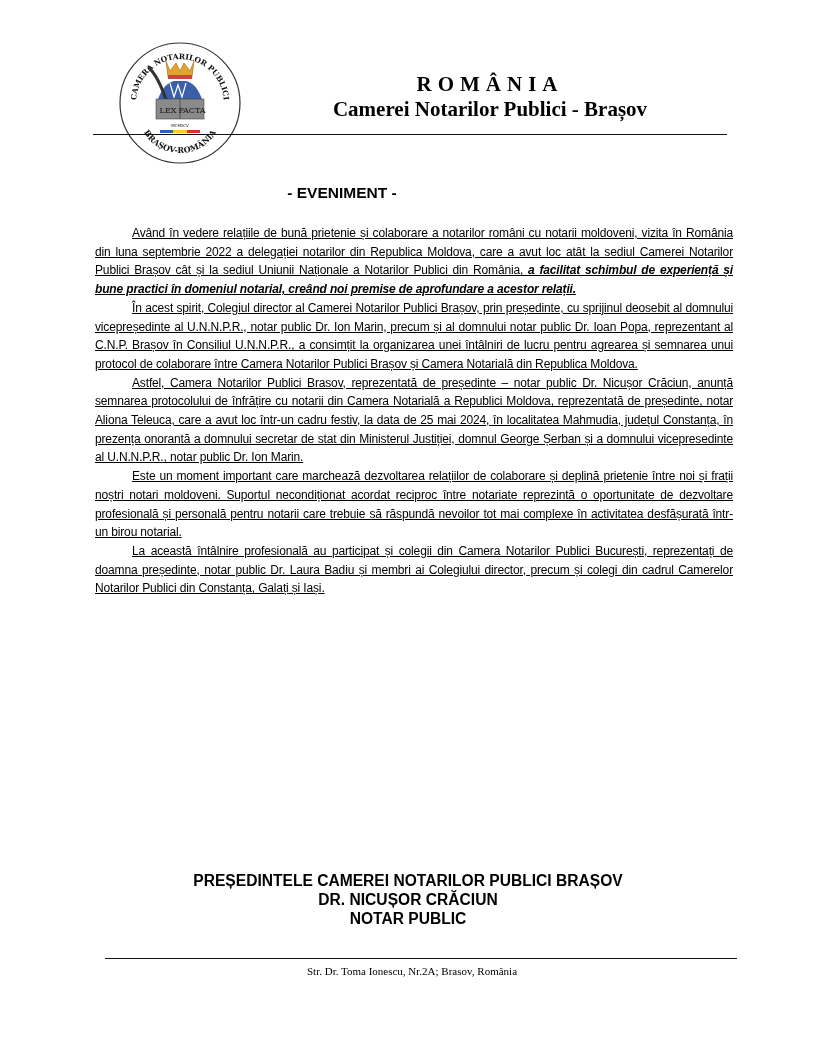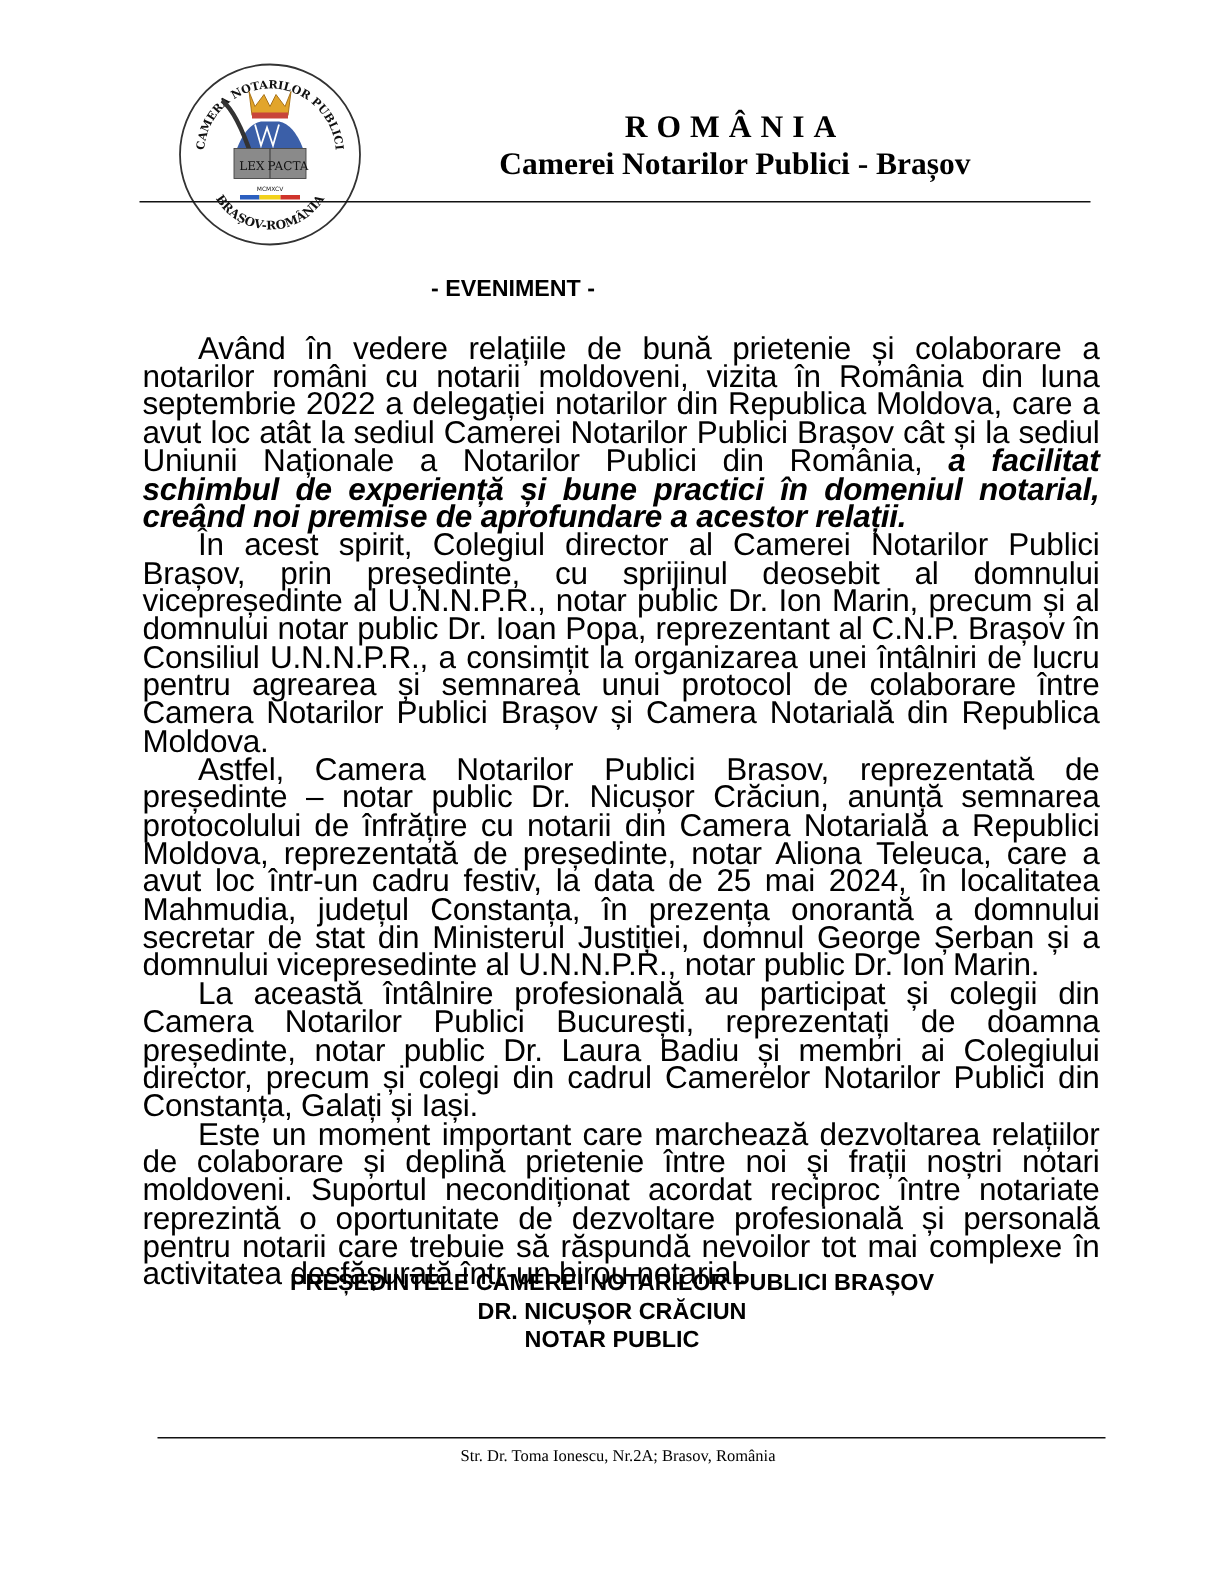--- a/index.html
+++ b/index.html
@@ -3,24 +3,24 @@
 <meta charset="utf-8">
 <style>
   html, body { margin: 0; padding: 0; background: #ffffff; }
   body { width: 816px; height: 1056px; position: relative; overflow: hidden; color: #000; }
   .logo { position: absolute; left: 118px; top: 41px; width: 124px; height: 124px; }
   .header-title { position: absolute; left: 290px; top: 56px; width: 400px; text-align: center; font-family: "Liberation Serif", serif; font-weight: bold; margin-top: 16px; }
   .header-title .country { font-size: 21px; letter-spacing: 6px; line-height: 24px; }
   .header-title .org { font-size: 21px; line-height: 26px; }
   .rule-top { position: absolute; left: 93px; top: 134px; width: 634px; height: 0; border-top: 1.5px solid #111; }
   .event { position: absolute; left: 0; width: 684px; top: 184px; text-align: center; font-family: "Liberation Sans", sans-serif; font-weight: bold; font-size: 15.5px; }
-  .body-text { position: absolute; left: 95px; top: 224px; width: 638px; font-family: "Liberation Sans", sans-serif; font-size: 21px; line-height: 18.7px; text-align: justify; letter-spacing: -0.15px; }
+  .body-text { position: absolute; left: 95px; top: 224px; width: 638px; font-family: "Liberation Sans", sans-serif; font-size: 12px; line-height: 18.7px; text-align: justify; letter-spacing: -0.15px; text-decoration: underline; }
   .body-text p { margin: 0; text-indent: 37px; }
   .body-text .em { font-weight: bold; font-style: italic; }
-  .signature { position: absolute; left: 0; width: 816px; top: 846px; text-align: center; font-family: "Liberation Sans", sans-serif; font-weight: bold; font-size: 15.6px; line-height: 19px; }
+  .signature { position: absolute; left: 0; width: 816px; top: 871px; text-align: center; font-family: "Liberation Sans", sans-serif; font-weight: bold; font-size: 15.6px; line-height: 19px; }
   .rule-bottom { position: absolute; left: 105px; top: 958px; width: 632px; height: 0; border-top: 1px solid #111; }
   .footer { position: absolute; left: 4px; width: 816px; top: 964px; text-align: center; font-family: "Liberation Serif", serif; font-size: 11px; line-height: 14px; }
   .footer a { color: #0000cc; text-decoration: underline; }
 </style>
 </head>
 <body>
 
 <div class="logo">
   <svg width="124" height="124" viewBox="0 0 124 124">
     <defs>
@@ -61,22 +61,22 @@
 </div>
 
 <div class="rule-top"></div>
 
 <div class="event">-  EVENIMENT -</div>
 
 <div class="body-text">
   <p><span>Având în vedere relațiile de bună prietenie și colaborare a notarilor români cu notarii moldoveni, vizita în România din luna septembrie 2022 a delegației notarilor din Republica Moldova, care a avut loc atât la sediul Camerei Notarilor Publici Brașov cât și la sediul Uniunii Naționale a Notarilor Publici din România, </span><span class="em">a facilitat schimbul de experiență și bune practici în domeniul notarial, creând noi premise de aprofundare a acestor relații.</span></p>
   <p>În acest spirit, Colegiul director al Camerei Notarilor Publici Brașov, prin președinte, cu sprijinul deosebit al domnului vicepreședinte al U.N.N.P.R., notar public Dr. Ion Marin, precum și al domnului notar public Dr. Ioan Popa, reprezentant al C.N.P. Brașov în Consiliul U.N.N.P.R., a consimțit la organizarea unei întâlniri de lucru pentru agrearea și semnarea unui protocol de colaborare între Camera Notarilor Publici Brașov și Camera Notarială din Republica Moldova.</p>
   <p>Astfel, Camera Notarilor Publici Brasov, reprezentată de președinte – notar public Dr. Nicușor Crăciun, anunță semnarea protocolului de înfrățire cu notarii din Camera Notarială a Republici Moldova, reprezentată de președinte, notar Aliona Teleuca, care a avut loc într-un cadru festiv, la data de 25 mai 2024, în localitatea Mahmudia, județul Constanța, în prezența onorantă a domnului secretar de stat din Ministerul Justiției, domnul George Șerban și a domnului vicepresedinte al U.N.N.P.R., notar public Dr. Ion Marin.</p>
+  <p>Este un moment important care marchează dezvoltarea relațiilor de colaborare și deplină prietenie între noi și frații noștri notari moldoveni. Suportul necondiționat acordat reciproc între notariate reprezintă o oportunitate de dezvoltare profesională și personală pentru notarii care trebuie să răspundă nevoilor tot mai complexe în activitatea desfășurată într-un birou notarial.</p>
   <p>La această întâlnire profesională au participat și colegii din Camera Notarilor Publici București, reprezentați de doamna președinte, notar public Dr. Laura Badiu și membri ai Colegiului director, precum și colegi din cadrul Camerelor Notarilor Publici din Constanța, Galați și Iași.</p>
-  <p>Este un moment important care marchează dezvoltarea relațiilor de colaborare și deplină prietenie între noi și frații noștri notari moldoveni. Suportul necondiționat acordat reciproc între notariate reprezintă o oportunitate de dezvoltare profesională și personală pentru notarii care trebuie să răspundă nevoilor tot mai complexe în activitatea desfășurată într-un birou notarial.</p>
 </div>
 
 <div class="signature">
   <div>PREȘEDINTELE CAMEREI NOTARILOR PUBLICI BRAȘOV</div>
   <div>DR. NICUȘOR CRĂCIUN</div>
   <div>NOTAR PUBLIC</div>
 </div>
 
 <div class="rule-bottom"></div>
 

